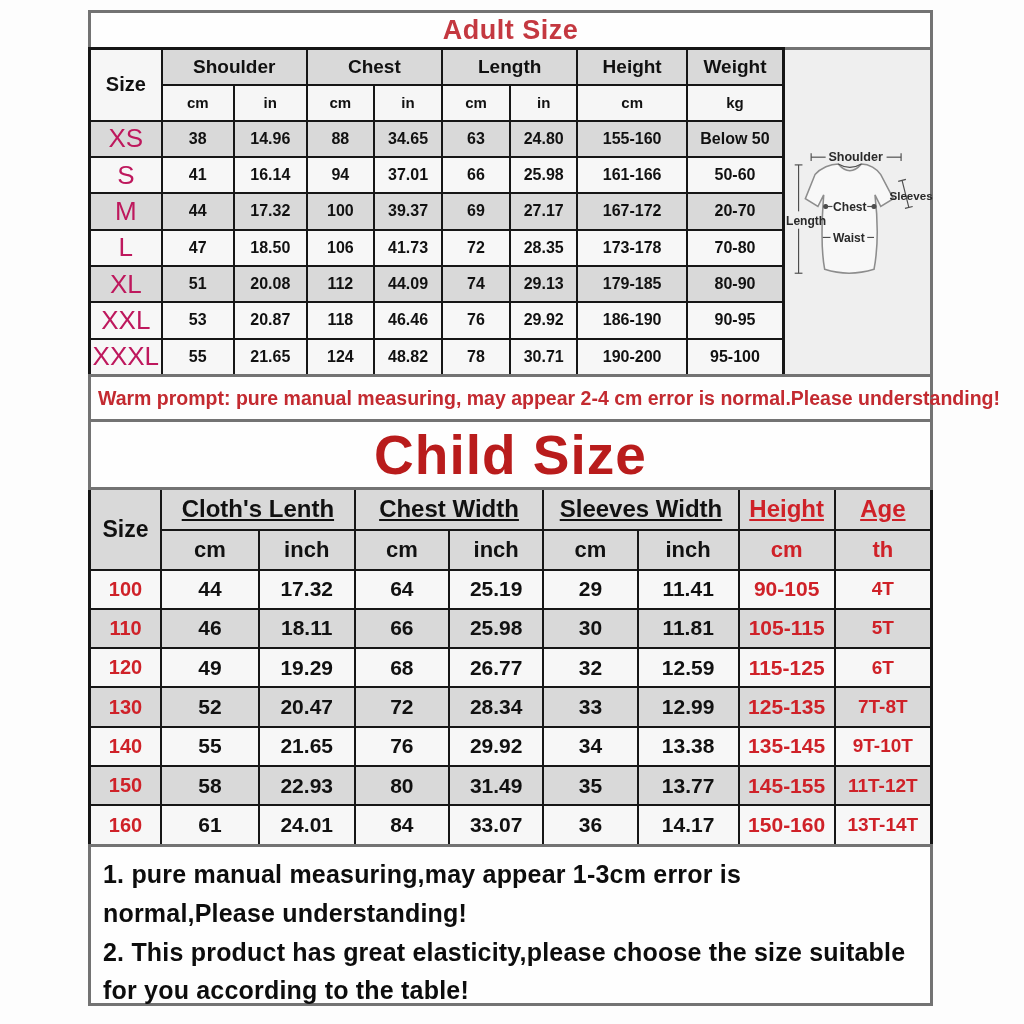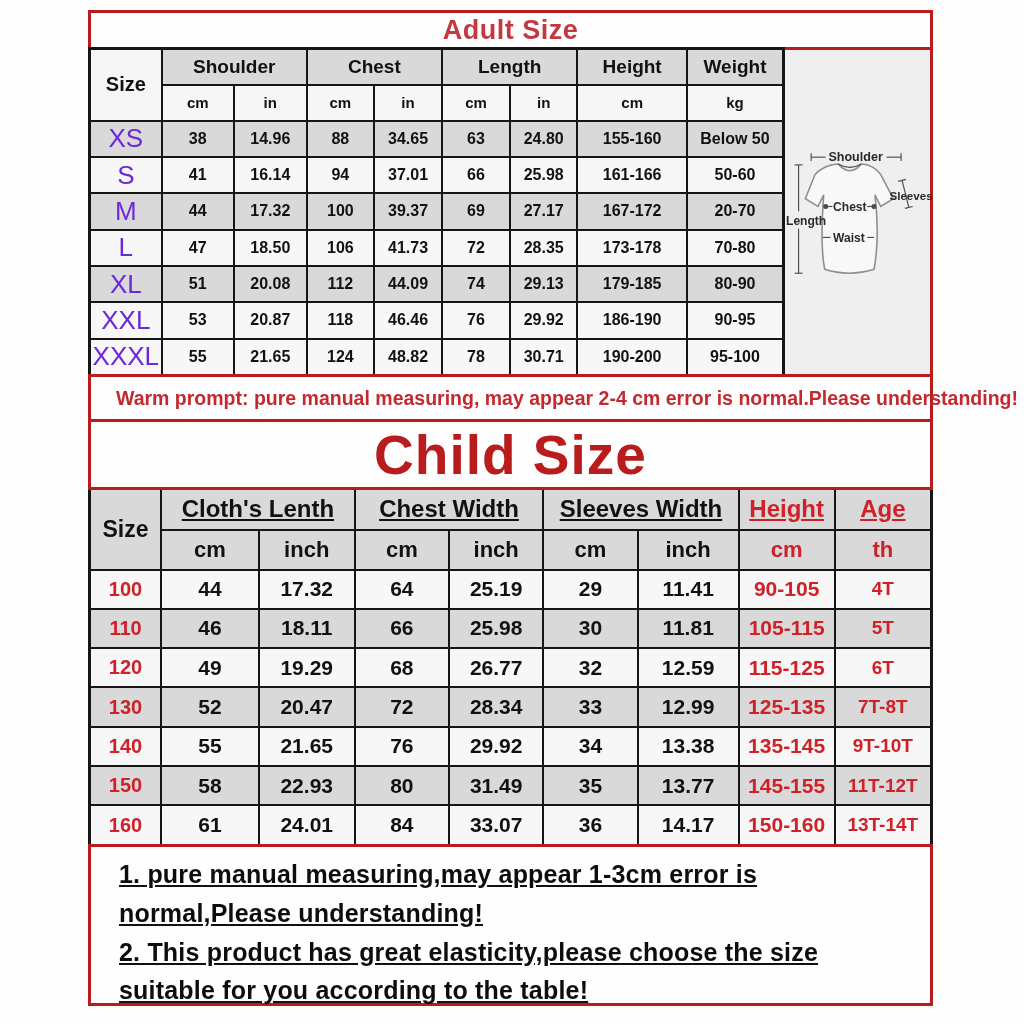--- a/index.html
+++ b/index.html
@@ -2,70 +2,70 @@
 <html><head>
 <meta charset="utf-8">
 <style>
   html,body{margin:0;padding:0;background:#ffffff;}
   .canvas{
     position:relative;width:1024px;height:1024px;background:#fdfdfd;
     font-family:"Liberation Sans","DejaVu Sans",sans-serif;color:#111;
     overflow:hidden;
   }
   .sheet{position:absolute;left:88px;top:10px;width:845px;}
-  .box{box-sizing:border-box;border:3px solid #b91c1c;background:#fefefe;margin-top:-3px;position:relative;}
+  .box{box-sizing:border-box;border:3px solid #737373;background:#fefefe;margin-top:-3px;position:relative;}
   .box:first-child{margin-top:0;}
 
   
   .adult-title-box{height:40px;line-height:35px;text-align:center;}
   .adult-title{font-size:27px;font-weight:bold;color:#c43840;letter-spacing:0.5px;}
 
   
   .adult-section{height:330px;background:#efefef;}
   table{border-collapse:collapse;table-layout:fixed;padding-left:44px;}
   .adult-table{position:absolute;left:-3px;top:-3px;width:697px;height:330px;border:3px solid #161616;}
   td,th{border:2px solid #161616;text-align:center;vertical-align:middle;padding:0;overflow:hidden;}
   .adult-table thead tr{height:36px;}
   .adult-table th.group{background:#d9d9d9;font-size:19px;font-weight:bold;}
   .adult-table th.unit{background:#f6f6f6;font-size:15px;font-weight:bold;}
   .adult-table th.size-head{background:#f6f6f6;font-size:20px;font-weight:bold;}
   .adult-table td{background:#f7f7f7;font-size:16px;font-weight:bold;}
   .adult-table tr.shaded td{background:#d9d9d9;}
-  .adult-table td.adult-size-label{font-size:26px;font-weight:400;color:#6d28d9;}
+  .adult-table td.adult-size-label{font-size:26px;font-weight:400;color:#be185d;}
 
   .tshirt-zone{position:absolute;left:697px;top:0;width:142px;height:324px;}
   .tshirt-zone svg{position:absolute;left:-2px;top:85px;}
   .diag-label{font-family:"Liberation Sans",sans-serif;font-weight:bold;fill:#2a2a2a;}
   .diag-line{stroke:#4d4d4d;stroke-width:1.2;fill:none;}
   .shirt-outline{stroke:#8d8d8d;stroke-width:1.6;fill:#f8f8f8;}
 
   
   .warm-box{height:48px;line-height:43px;padding-left:7px;white-space:nowrap;}
-  .warm-text{font-size:19.5px;font-weight:bold;color:#c32a30;margin-left:18px;}
+  .warm-text{font-size:19.5px;font-weight:bold;color:#c32a30;}
 
   
   .child-title-box{height:71px;line-height:67px;text-align:center;}
   .child-title{font-size:55px;font-weight:bold;color:#b91c1c;letter-spacing:1px;}
 
   
   .child-table{width:845px;height:360px;border:3px solid #161616;margin-top:-3px;background:#fefefe;}
   .child-table thead tr.grp{height:41px;}
   .child-table thead tr.unt{height:40px;}
   .child-table th{background:#d9d9d9;font-weight:bold;}
   .child-table th.group{font-size:24px;text-decoration:underline;}
   .child-table th.unit{font-size:22px;}
   .child-table th.size-head{font-size:23px;}
   .child-table th.red, .child-table td.red{color:#cf2128;}
   .child-table td{background:#f7f7f7;font-size:21px;font-weight:bold;}
   .child-table tr.shaded td{background:#d9d9d9;}
   .child-table td.child-size-label{font-size:20px;font-weight:bold;color:#cf2128;}
   .child-table td.agecell{font-size:19px;margin-left:36px;}
 
   
-  .notes-box{height:162px;padding:8px 10px 0 28px;box-sizing:border-box;text-decoration:underline;}
+  .notes-box{height:162px;padding:8px 10px 0 12px;box-sizing:border-box;}
   .notes-box p{margin:0;font-size:25px;font-weight:bold;color:#0d0d0d;line-height:1.55;letter-spacing:0.2px;}
 </style>
 </head>
 <body>
 
 <div class="canvas">
   <div class="sheet">
 
     <div class="box adult-title-box">
       <span class="adult-title">Adult Size</span>

